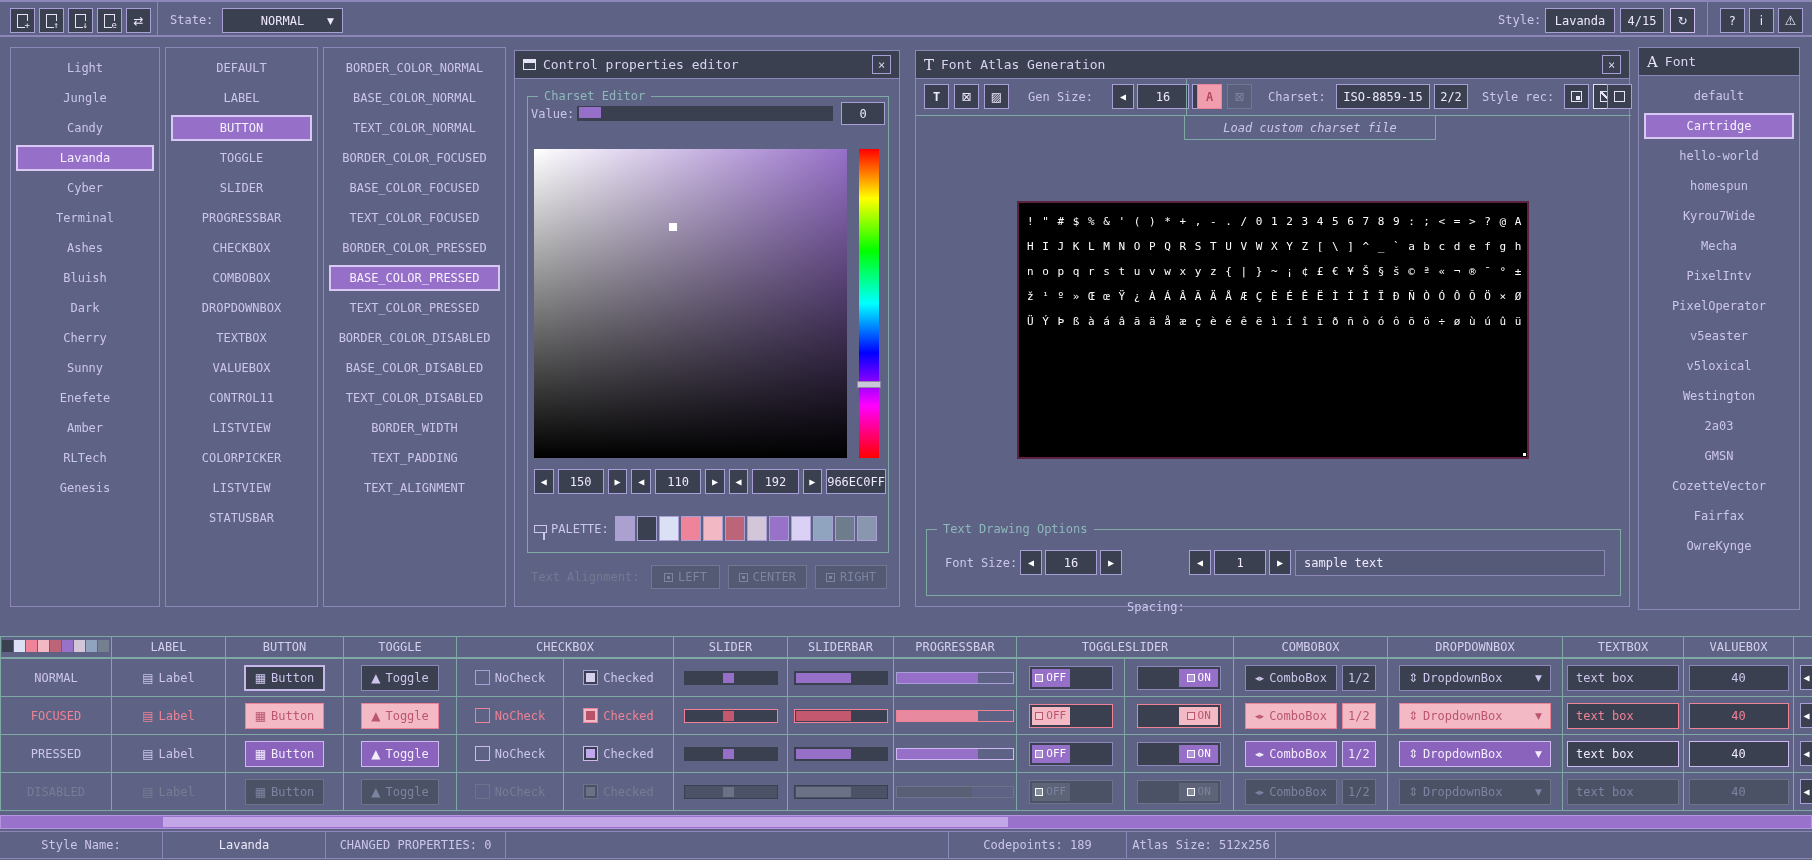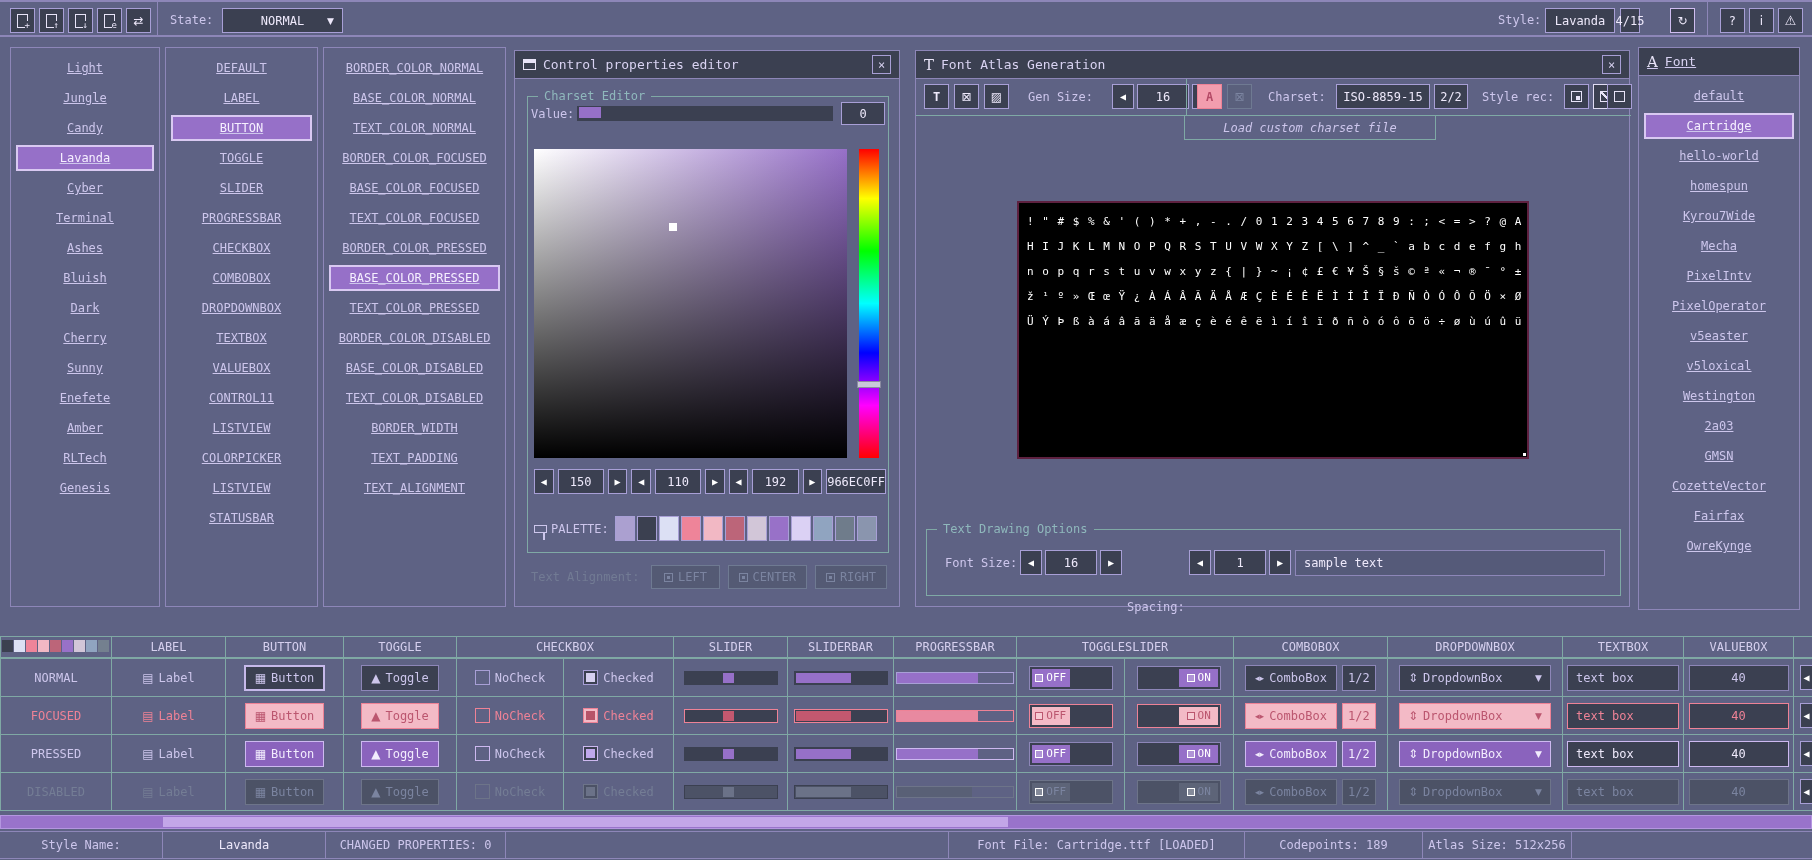--- a/index.html
+++ b/index.html
@@ -18,21 +18,21 @@
   #topbar{position:absolute;left:0;top:0;width:1812px;height:37px;border-top:2px solid var(--bpurple);border-bottom:2px solid var(--bpurple);}
   .tb-btn{position:absolute;top:6px;width:25px;height:25px;background:var(--dark);border:1px solid var(--blight);
           display:flex;align-items:center;justify-content:center;color:var(--text-bright);}
   .tb-div{position:absolute;top:0;bottom:0;width:1px;background:var(--bpurple);}
   .doc{width:11px;height:14px;border:1px solid #e8e4f8;position:relative;}
   .doc>span{position:absolute;right:-3px;bottom:-3px;font-size:9px;line-height:9px;color:#e8e4f8;background:var(--dark);}
   .tb-lbl{position:absolute;top:11px;color:var(--text);}
   .tb-box{position:absolute;top:6px;height:25px;background:var(--dark);border:1px solid var(--blight);
           display:flex;align-items:center;justify-content:center;color:var(--text-bright);}
   
-  .panel{position:absolute;border:1px solid var(--bpurple);text-decoration:underline;}
+  .panel{position:absolute;border:1px solid var(--bpurple);}
   .list{padding-top:7px;}
   .list-item{height:26px;margin:0 5px 4px 5px;display:flex;align-items:center;justify-content:center;color:var(--text);}
   .list-item.selected{background:var(--accent);border:2px solid #d9c9f2;color:#f6f0ff;}
   
   .window{position:absolute;border:1px solid var(--bpurple);}
   .titlebar{height:28px;background:var(--dark);border-bottom:1px solid var(--bpurple);display:flex;align-items:center;padding:0 8px;gap:7px;color:#d9d3f2;font-size:13px;}
   .close-btn{margin-left:auto;width:19px;height:19px;border:1px solid var(--blight);display:flex;align-items:center;justify-content:center;color:#d9d3f2;background:var(--dark);font-size:12px;}
   .winicon{width:13px;height:11px;border:1px solid #e8e4f8;border-top-width:4px;}
   .group{position:absolute;border:1px solid var(--teal);}
   .group-lbl{position:absolute;top:-8px;left:10px;background:var(--bg);padding:0 6px;color:var(--tealtx);}
@@ -155,21 +155,21 @@
     <div class="tb-div" style="left:157px"></div>
     <span class="tb-lbl" style="left:170px">State:</span>
     <div class="tb-box" style="left:222px;width:121px;">
       <span>NORMAL</span>
       <span class="u" style="position:absolute;right:8px;font-size:9px;">▼</span>
     </div>
     <span class="tb-lbl" style="left:1498px">Style:</span>
     <div class="tb-box" style="left:1545px;width:70px;">
         <span>Lavanda</span>
       </div>
-    <div class="tb-box" style="left:1620px;width:20px;">
+    <div class="tb-box" style="left:1620px;width:44px;">
         <span>4/15</span>
       </div>
     <div class="tb-btn" style="left:1670px;border-color:var(--accent-br);">
         <span class="u">↻</span>
       </div>
     <div class="tb-div" style="left:1707px"></div>
     <div class="tb-btn" style="left:1720px">
         <span class="u">?</span>
       </div>
     <div class="tb-btn" style="left:1749px">
@@ -787,18 +787,17 @@
     </div>
 
   <div id="hscroll">
     <div id="hthumb"></div>
   </div>
   <div id="statusbar">
       <div class="sb-seg" style="width: 163px;">Style Name:</div>
       <div class="sb-seg" style="width: 163px; color: rgb(238, 233, 251);">Lavanda</div>
       <div class="sb-seg" style="width: 180px;">CHANGED PROPERTIES: 0</div>
       <div class="sb-seg" style="width: 443px;"></div>
-      <div class="sb-seg" style="width: 296px;">Font File: Cartridge.ttf [LOADED]</div>
       <div class="sb-seg" style="width: 178px;">Codepoints: 189</div>
       <div class="sb-seg" style="width: 149px;">Atlas Size: 512x256</div>
     </div>
 
 </div>
 
 </body></html>

